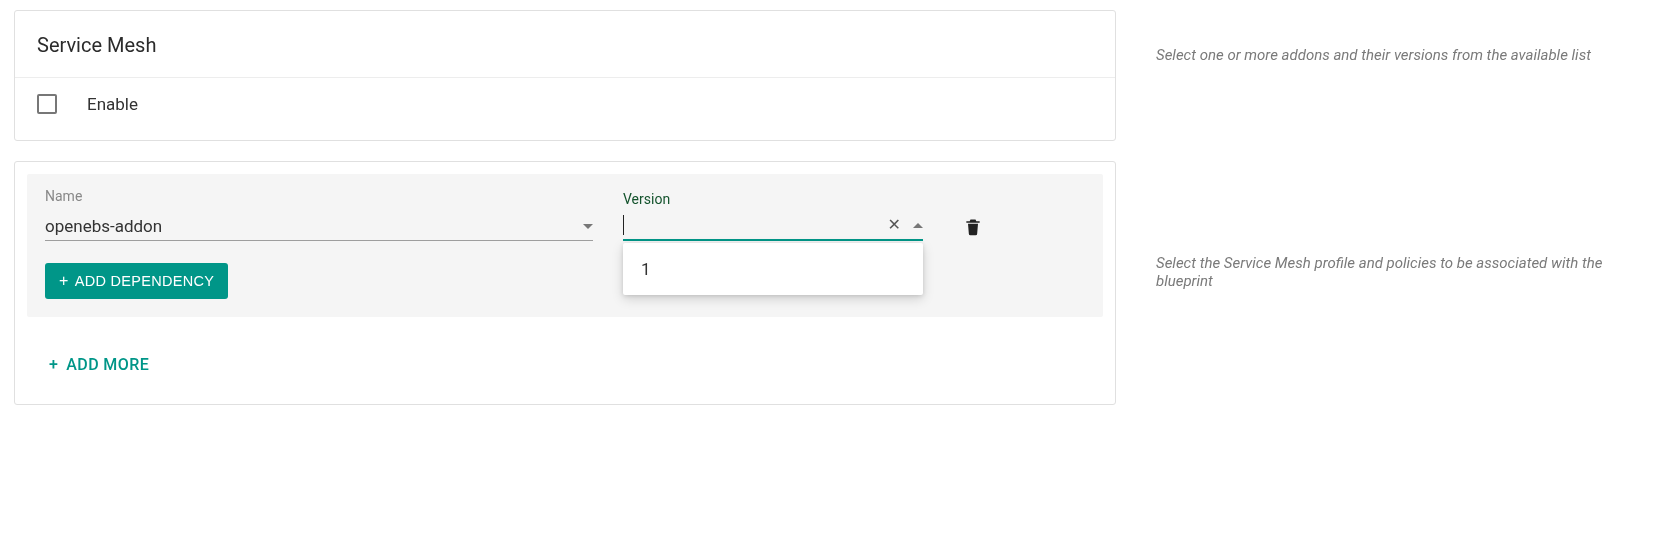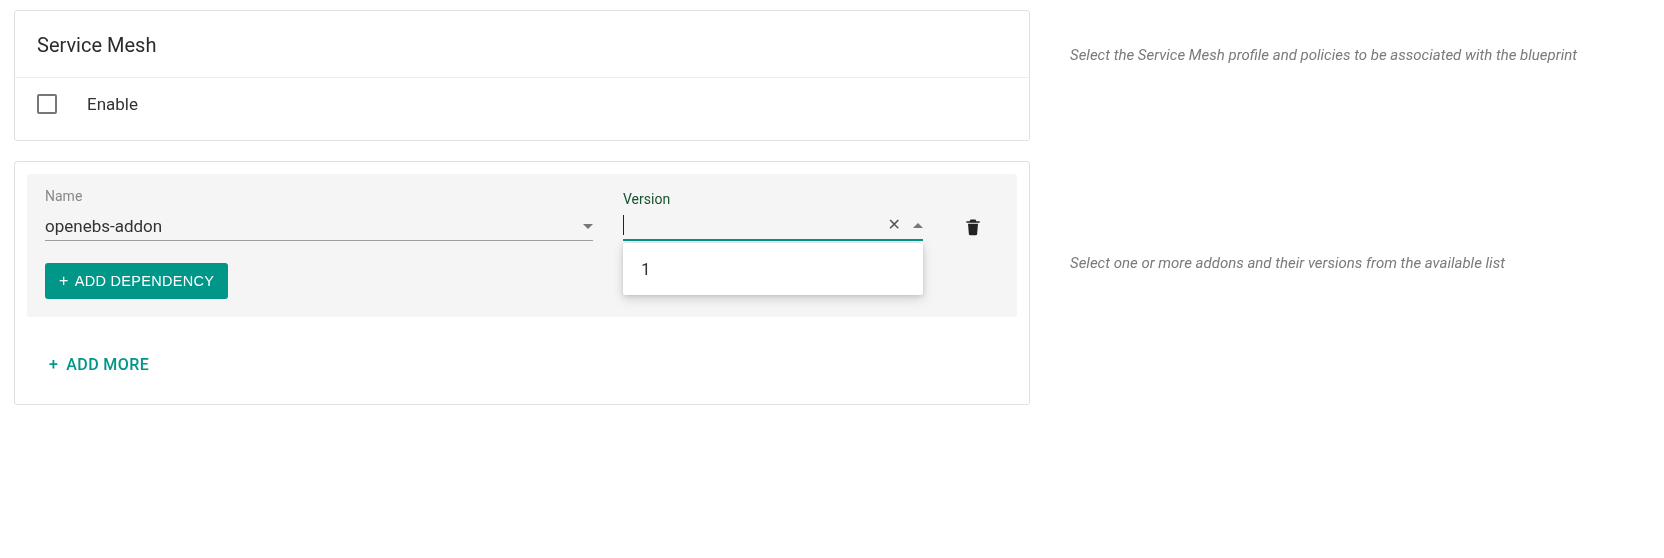--- a/index.html
+++ b/index.html
@@ -9,21 +9,21 @@
     width: 1664px;
     height: 558px;
     position: relative;
     color: #212121;
   }
   .layout {
     display: flex;
     padding: 10px 14px 10px 14px;
     gap: 40px;
   }
-  .main-col { width: 1016px; }
+  .main-col { width: 1102px; }
   .hint-col {
     flex: 1;
     padding-top: 36px;
     display: flex;
     flex-direction: column;
     gap: 190px;
   }
   .hint {
     font-style: italic;
     color: #7a7a7a;
@@ -216,16 +216,16 @@
         <div class="add-more">
           <span class="plus">+</span>
           <span>ADD MORE</span>
         </div>
       </div>
     </div>
 
   </div>
 
   <div class="hint-col">
+    <div class="hint">Select one or more addons and their versions from the available list</div>
     <div class="hint">Select the Service Mesh profile and policies to be associated with the blueprint</div>
-    <div class="hint">Select one or more addons and their versions from the available list</div>
   </div>
 </div>
 
 </body></html>

